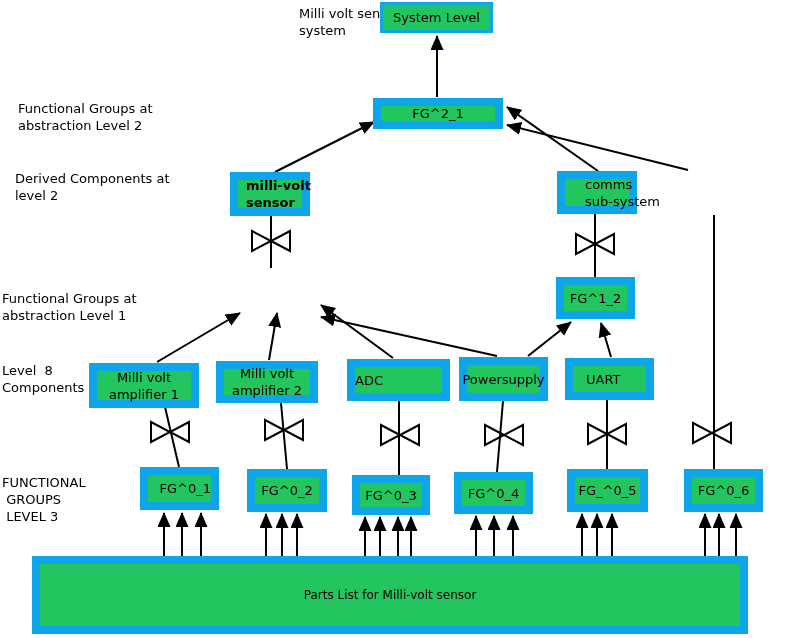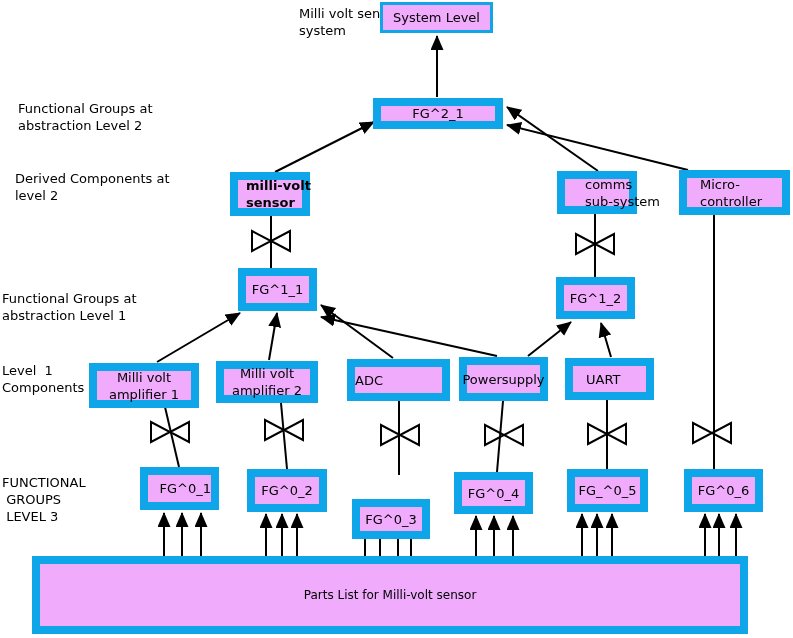--- a/index.html
+++ b/index.html
@@ -4,21 +4,21 @@
 <style>
   html,body{margin:0;padding:0;background:#ffffff;}
   body{
     width:793px;height:638px;position:relative;overflow:hidden;
     font-family:"DejaVu Sans","Liberation Sans",sans-serif;
     font-size:13px;color:#000000;
   }
   .stage{position:absolute;left:0;top:0;width:793px;height:638px;}
   svg.wires{position:absolute;left:0;top:0;z-index:1;}
   .node{
-    position:absolute;z-index:2;background:#f0abfc;border:8px solid #0ea5e9;
+    position:absolute;z-index:2;background:#22c55e;border:8px solid #0ea5e9;
     box-sizing:border-box;display:flex;align-items:center;line-height:17px;
   }
   .node>span{white-space:pre;}
   .c{justify-content:center;}
   .c>span{text-align:center;}
   .lbl{position:absolute;z-index:2;white-space:pre;line-height:17px;}
   .small{font-size:12px;}
 </style>
 </head>
 <body>
@@ -90,21 +90,21 @@
   </svg>
 
   <div class="lbl" style="left:259px;top:5px;margin-left:40px;">Milli volt sensor
 system</div>
   <div class="lbl" style="left:18px;top:100px;">Functional Groups at
 abstraction Level 2</div>
   <div class="lbl" style="left:15px;top:170px;">Derived Components at
 level 2</div>
   <div class="lbl" style="left:2px;top:290px;">Functional Groups at
 abstraction Level 1</div>
-  <div class="lbl" style="left:2px;top:362px;">Level  1
+  <div class="lbl" style="left:2px;top:362px;">Level  8
 Components</div>
   <div class="lbl" style="left:2px;top:474px;">FUNCTIONAL
  GROUPS
  LEVEL 3</div>
 
   <div class="node c" style="left:380px;top:2px;width:113px;height:31px;border-width:3px;">
     <span>System Level</span>
     </div>
 
   <div class="node c" style="left:373px;top:98px;width:130px;height:31px;">
@@ -114,28 +114,21 @@
   <div class="node" style="left:230px;top:172px;width:80px;height:44px;padding-left:8px;font-weight:bold;">
     <span>milli-volt
 sensor</span>
     </div>
 
   <div class="node" style="left:557px;top:171px;width:80px;height:43px;padding-left:20px;">
     <span>comms
 sub-system</span>
     </div>
 
-  <div class="node" style="left:679px;top:170px;width:111px;height:45px;padding-left:13px;">
-    <span>Micro-
-controller</span>
-    </div>
 
-  <div class="node c" style="left:238px;top:268px;width:79px;height:43px;">
-    <span>FG^1_1</span>
-    </div>
 
   <div class="node c" style="left:556px;top:277px;width:79px;height:42px;">
     <span>FG^1_2</span>
     </div>
 
   <div class="node c" style="left:89px;top:363px;width:110px;height:45px;">
     <span>Milli volt
 amplifier 1</span>
     </div>
 
@@ -157,21 +150,21 @@
     </div>
 
   <div class="node c" style="left:140px;top:467px;width:79px;height:43px;justify-content:flex-end;">
     <span>FG^0_1</span>
     </div>
 
   <div class="node c" style="left:247px;top:469px;width:80px;height:43px;">
     <span>FG^0_2</span>
     </div>
 
-  <div class="node c" style="left:352px;top:475px;width:78px;height:40px;margin-top:24px;">
+  <div class="node c" style="left:352px;top:475px;width:78px;height:40px;">
     <span>FG^0_3</span>
     </div>
 
   <div class="node c" style="left:454px;top:472px;width:79px;height:42px;">
     <span>FG^0_4</span>
     </div>
 
   <div class="node c" style="left:567px;top:469px;width:81px;height:43px;">
     <span>FG_^0_5</span>
     </div>

